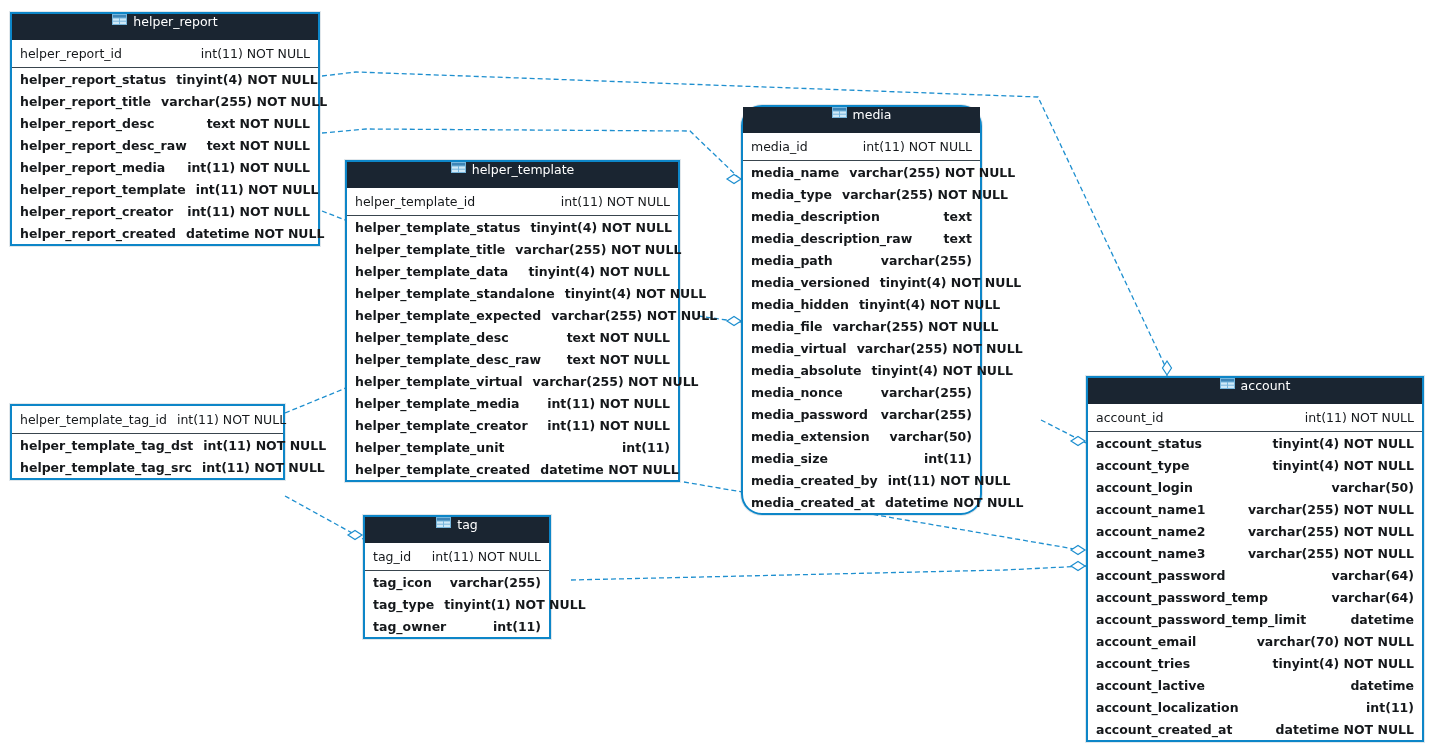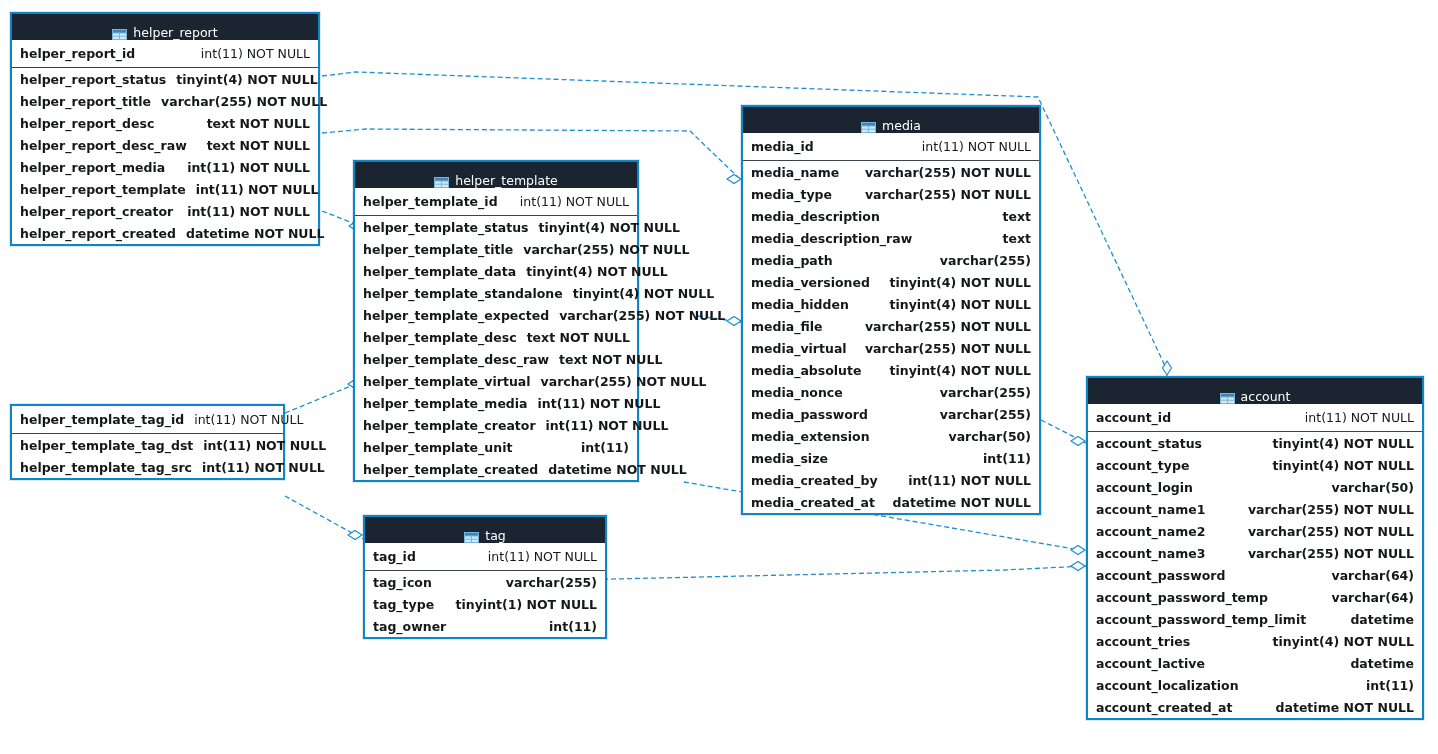--- a/index.html
+++ b/index.html
@@ -16,40 +16,40 @@
     position:absolute;
     background:#ffffff;
     border:2px solid var(--table-border,#0d86c8);
     z-index:2;
     box-shadow:0 0 0 1px rgba(8,56,88,0.12);
   }
   .table-header {
     height:26px;
     background:var(--header-bg,#1a2531);
     color:var(--header-text,#ffffff);
-    display:flex; align-items:flex-end; justify-content:center;
+    display:flex; align-items:flex-start; justify-content:center;
     gap:6px;
     font-size:12.5px;
     cursor:default;
   }
   .table-icon { display:inline-flex; align-items:center; }
   .row {
     display:flex; align-items:center;
     height:22px;
     padding:0 8px;
     font-size:12.5px;
     color:#15181b;
     gap:10px;
     white-space:nowrap;
   }
   .pk-row {
     height:28px;
     border-bottom:1px solid #39454e;
   }
-  .pk-row .col-name { font-weight:bold; }
+  .pk-row .col-name { font-weight:normal; }
   .col-name { text-align:left; }
   .col-type { margin-left:auto; text-align:right; }
   .rows { padding:0;font-weight:bold; }
 </style>
 </head>
 <body style="background: rgb(255, 255, 255);">
 
 <div id="canvas">
   <svg id="connector-layer" width="1438" height="754" viewBox="0 0 1438 754">
       <polyline points="322,76 356,72 1038,97 1167,370 1167,376" fill="none" stroke="#1e8fcf" stroke-width="1.3" stroke-dasharray="5 3"></polyline>
@@ -116,21 +116,21 @@
           <div class="row">
             <span class="col-name">helper_report_creator</span>
             <span class="col-type">int(11) NOT NULL</span>
           </div>
           <div class="row">
             <span class="col-name">helper_report_created</span>
             <span class="col-type">datetime NOT NULL</span>
           </div>
         </div>
   </div>
-      <div class="table-card" style="left: 353px; top: 160px; width: 286px;">
+      <div class="table-card" style="left: 345px; top: 160px; width: 335px;">
     <div class="table-header">
       <span class="table-icon">
         <svg width="15" height="11" viewBox="0 0 15 11">
           <rect x="0.5" y="0.5" width="14" height="10" fill="#cfe9f7" stroke="#77b6dc"></rect>
           <rect x="0.5" y="0.5" width="14" height="3.5" fill="#3f85b6" stroke="#77b6dc"></rect>
           <line x1="7.5" y1="4" x2="7.5" y2="10.5" stroke="#77b6dc"></line>
           <line x1="1" y1="7.2" x2="14" y2="7.2" stroke="#77b6dc"></line>
         </svg>
       </span>
       <span class="table-title">helper_template</span>
@@ -199,21 +199,21 @@
           <div class="row">
             <span class="col-name">helper_template_tag_dst</span>
             <span class="col-type">int(11) NOT NULL</span>
           </div>
           <div class="row">
             <span class="col-name">helper_template_tag_src</span>
             <span class="col-type">int(11) NOT NULL</span>
           </div>
         </div>
   </div>
-      <div class="table-card" style="left: 363px; top: 515px; width: 244px;">
+      <div class="table-card" style="left: 363px; top: 515px; width: 188px;">
     <div class="table-header">
       <span class="table-icon">
         <svg width="15" height="11" viewBox="0 0 15 11">
           <rect x="0.5" y="0.5" width="14" height="10" fill="#cfe9f7" stroke="#77b6dc"></rect>
           <rect x="0.5" y="0.5" width="14" height="3.5" fill="#3f85b6" stroke="#77b6dc"></rect>
           <line x1="7.5" y1="4" x2="7.5" y2="10.5" stroke="#77b6dc"></line>
           <line x1="1" y1="7.2" x2="14" y2="7.2" stroke="#77b6dc"></line>
         </svg>
       </span>
       <span class="table-title">tag</span>
@@ -230,21 +230,21 @@
           <div class="row">
             <span class="col-name">tag_type</span>
             <span class="col-type">tinyint(1) NOT NULL</span>
           </div>
           <div class="row">
             <span class="col-name">tag_owner</span>
             <span class="col-type">int(11)</span>
           </div>
         </div>
   </div>
-      <div class="table-card" style="left: 741px; top: 105px; width: 300px;">
+      <div class="table-card" style="left: 741px; top: 105px; width: 241px; border-radius: 21px;">
     <div class="table-header">
       <span class="table-icon">
         <svg width="15" height="11" viewBox="0 0 15 11">
           <rect x="0.5" y="0.5" width="14" height="10" fill="#cfe9f7" stroke="#77b6dc"></rect>
           <rect x="0.5" y="0.5" width="14" height="3.5" fill="#3f85b6" stroke="#77b6dc"></rect>
           <line x1="7.5" y1="4" x2="7.5" y2="10.5" stroke="#77b6dc"></line>
           <line x1="1" y1="7.2" x2="14" y2="7.2" stroke="#77b6dc"></line>
         </svg>
       </span>
       <span class="table-title">media</span>
@@ -367,20 +367,24 @@
           </div>
           <div class="row">
             <span class="col-name">account_password_temp</span>
             <span class="col-type">varchar(64)</span>
           </div>
           <div class="row">
             <span class="col-name">account_password_temp_limit</span>
             <span class="col-type">datetime</span>
           </div>
           <div class="row">
+            <span class="col-name">account_email</span>
+            <span class="col-type">varchar(70) NOT NULL</span>
+          </div>
+          <div class="row">
             <span class="col-name">account_tries</span>
             <span class="col-type">tinyint(4) NOT NULL</span>
           </div>
           <div class="row">
             <span class="col-name">account_lactive</span>
             <span class="col-type">datetime</span>
           </div>
           <div class="row">
             <span class="col-name">account_localization</span>
             <span class="col-type">int(11)</span>

